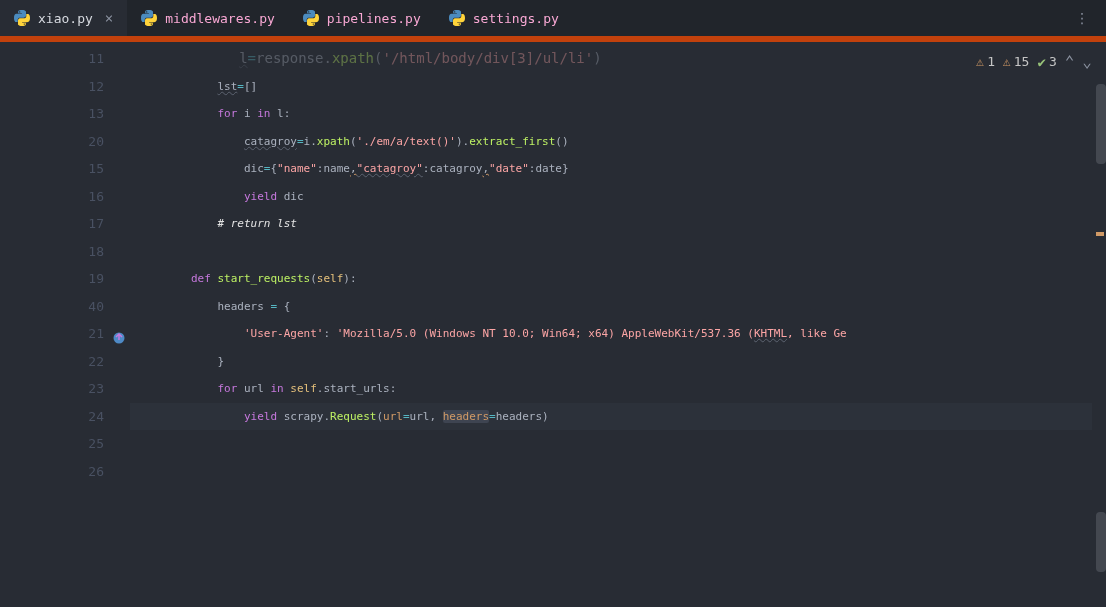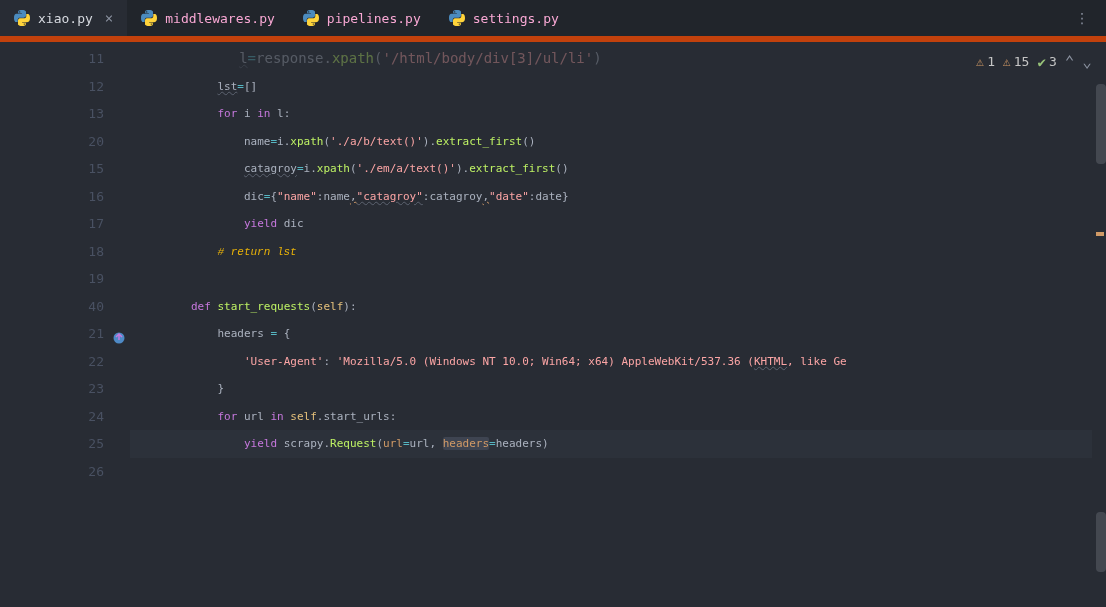--- a/index.html
+++ b/index.html
@@ -115,21 +115,21 @@
     }
     .code-line.hl { background: #2c313a; }
     .k-kw { color: #c678dd; margin-top: 31px; }
     .k-def { color: #c678dd; }
     .k-fn { color: #bef264; }
     .k-self { color: #e5c07b; }
     .k-str { color: #fca5a5; }
     .k-var { color: #abb2bf; }
     .k-op { color: #56b6c2; }
     .k-punc { color: #abb2bf; }
-    .k-cmt { color: #eab308; font-style: italic; font-family: Liberation Mono, monospace; }
+    .k-cmt { color: #e5e5e5; font-style: italic; }
     .k-param { color: #d19a66; }
     .squig { text-decoration: underline wavy #5c6370; text-decoration-thickness: 1px; }
     .squig-w { text-decoration: underline wavy #d19a66; text-decoration-thickness: 1px; }
     .sel-hl { background: #3e4451; border-radius: 2px; }
     .minimap {
       position: absolute;
       right: 0;
       top: 0;
       width: 14px;
       height: 100%;
@@ -232,21 +232,20 @@
       <div class="line-num">23</div>
       <div class="line-num">24</div>
       <div class="line-num">25</div>
       <div class="line-num">26</div>
     </div>
 
   <div class="code-area">
     <div class="code-line" style="opacity:0.35; font-size:14px;">            <span class="k-var squig">l</span><span class="k-op">=</span><span class="k-var">response</span><span class="k-punc">.</span><span class="k-fn">xpath</span><span class="k-punc">(</span><span class="k-str">'/html/body/div[3]/ul/li'</span><span class="k-punc">)</span></div>
     <div class="code-line">            <span class="k-var squig">lst</span><span class="k-op">=</span><span class="k-punc">[]</span></div>
     <div class="code-line">            <span class="k-kw">for</span> <span class="k-var">i</span> <span class="k-kw">in</span> <span class="k-var">l</span><span class="k-punc">:</span></div>
-    <div class="code-line">                <span class="k-var">name</span><span class="k-op">=</span><span class="k-var">i</span><span class="k-punc">.</span><span class="k-fn">xpath</span><span class="k-punc">(</span><span class="k-str">'./a/b/text()'</span><span class="k-punc">).</span><span class="k-fn">extract_first</span><span class="k-punc">()</span></div>
     <div class="code-line">                <span class="k-var squig">catagroy</span><span class="k-op">=</span><span class="k-var">i</span><span class="k-punc">.</span><span class="k-fn">xpath</span><span class="k-punc">(</span><span class="k-str">'./em/a/text()'</span><span class="k-punc">).</span><span class="k-fn">extract_first</span><span class="k-punc">()</span></div>
     <div class="code-line">                <span class="k-var">dic</span><span class="k-op">=</span><span class="k-punc">{</span><span class="k-str">"name"</span><span class="k-punc">:</span><span class="k-var">name</span><span class="k-punc squig-w">,</span><span class="k-str squig">"catagroy"</span><span class="k-punc">:</span><span class="k-var">catagroy</span><span class="k-punc squig-w">,</span><span class="k-str">"date"</span><span class="k-punc">:</span><span class="k-var">date</span><span class="k-punc">}</span></div>
     <div class="code-line">                <span class="k-kw">yield</span> <span class="k-var">dic</span></div>
     <div class="code-line">            <span class="k-cmt"># return lst</span></div>
     <div class="code-line"></div>
     <div class="code-line">        <span class="k-def">def</span> <span class="k-fn">start_requests</span><span class="k-punc">(</span><span class="k-self">self</span><span class="k-punc">):</span></div>
     <div class="code-line">            <span class="k-var">headers</span><span class="k-op"> = </span><span class="k-punc">{</span></div>
     <div class="code-line">                <span class="k-str">'User-Agent'</span><span class="k-punc">: </span><span class="k-str"><span>'Mozilla/5.0 (Windows NT 10.0; Win64; x64) AppleWebKit/537.36 (</span><span class="squig">KHTML</span><span>, like Ge</span></span></div>
     <div class="code-line">            <span class="k-punc">}</span></div>
     <div class="code-line">            <span class="k-kw">for</span> <span class="k-var">url</span> <span class="k-kw">in</span> <span class="k-self">self</span><span class="k-punc">.</span><span class="k-var">start_urls</span><span class="k-punc">:</span></div>

